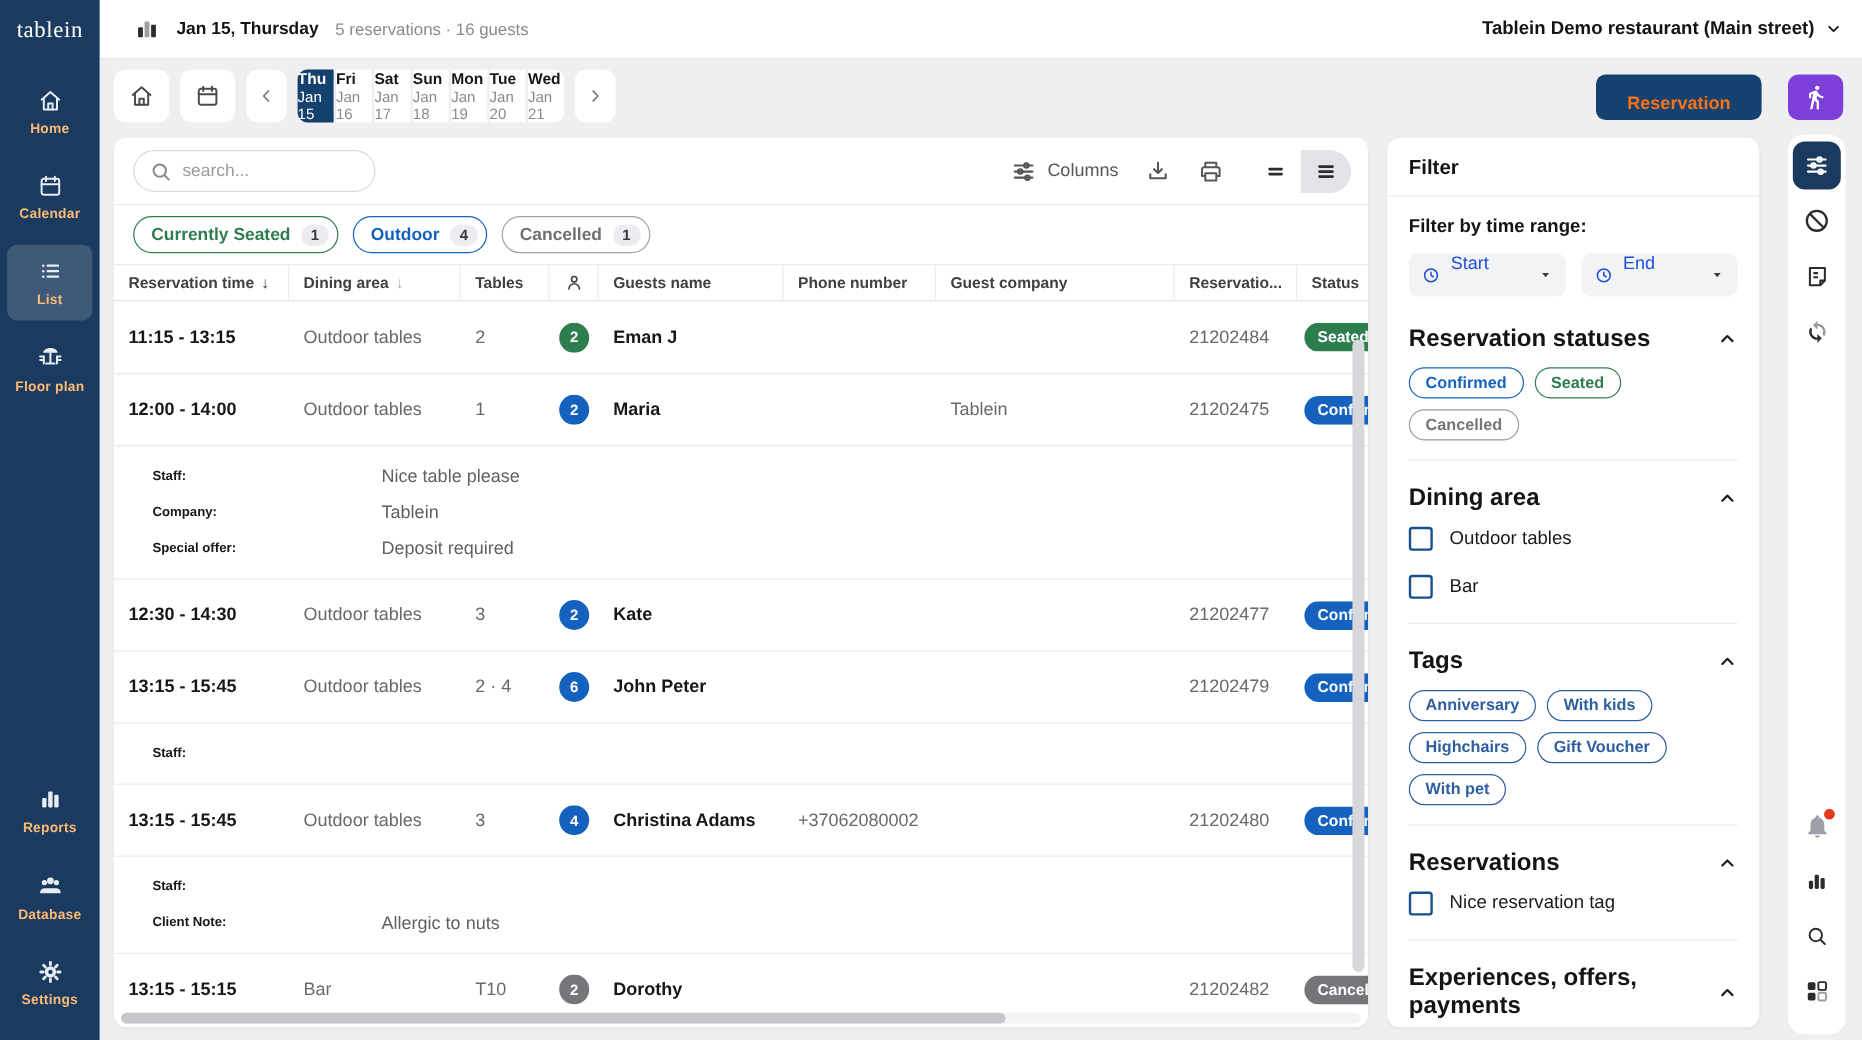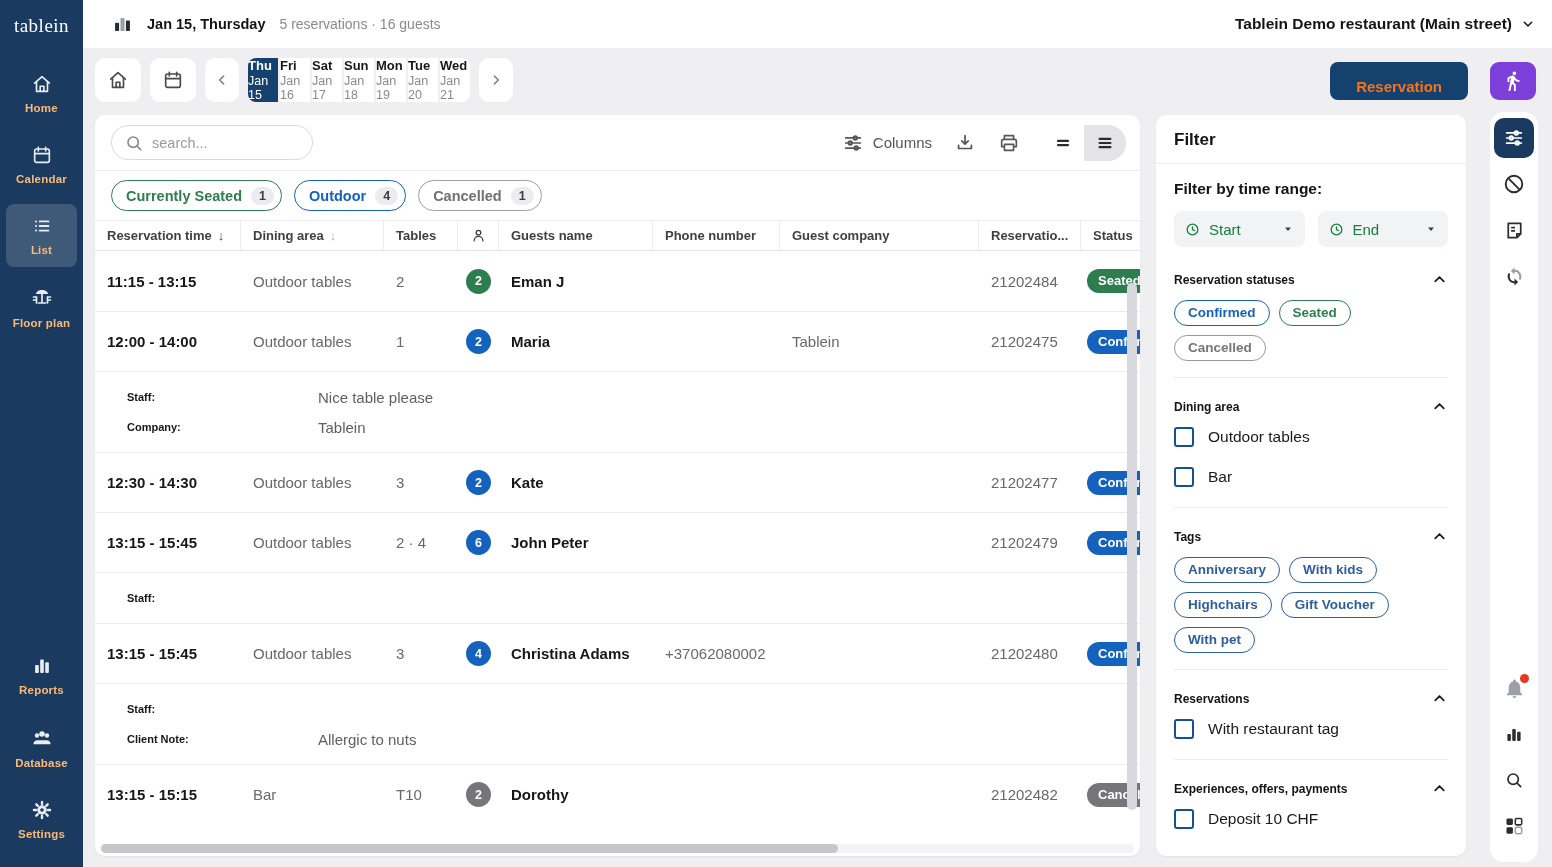--- a/index.html
+++ b/index.html
@@ -86,25 +86,25 @@
   .vscroll { position:absolute; right:3px; top:168px; width:10px; height:527px; background:#d8d8dc; border-radius:6px; cursor:pointer; }
   .hscroll-track { position:absolute; left:6px; right:6px; bottom:3px; height:9px; background:#f3f3f5; border-radius:5px; }
   .hscroll-thumb { position:absolute; left:0; top:0; height:9px; width:737px; background:#c6c6cb; border-radius:5px; cursor:pointer; }
 
   
   .filter-card { position:absolute; left:1156px; top:115px; width:310px; bottom:11px; background:#fff; border-radius:10px; overflow:hidden; box-shadow:0 1px 2px rgba(0,0,0,.05); }
   .fp-title { font-size:17px; font-weight:700; padding:15px 18px 13px; border-bottom:1px solid #ececee; }
   .fp-body { padding:16px 18px 0; }
   .fp-subtitle { font-size:15.5px; font-weight:700; margin-bottom:13px; }
   .time-selects { display:flex; gap:13px; margin-bottom:18px; }
-  .tsel { flex:1; height:36px; background:#f2f3f5; border-radius:8px; display:flex; align-items:center; padding:0 10px; gap:8px; color:#15803d; font-size:15px; cursor:pointer; }
+  .tsel { flex:1; height:36px; background:#f2f3f5; border-radius:8px; display:flex; padding:0 10px; gap:8px; color:#1d4ed8; font-size:15px; cursor:pointer; }
   .tsel .caret { margin-left:auto; color:#3c3c40; }
   .fp-section { padding-top:2px; }
   .fp-head { display:flex; align-items:center; justify-content:space-between; margin:4px 0 12px; }
-  .fp-head .t { font-size:12px; font-weight:700; }
+  .fp-head .t { font-size:20px; font-weight:700; }
   .fp-head .icon { color:#1c1c1f; cursor:pointer; }
   .fp-chips { display:flex; flex-wrap:wrap; gap:9px; margin-bottom:16px; }
   .schip { border:1.5px solid; border-radius:14px; padding:4px 13px 5px; font-size:13.5px; font-weight:600; background:#fff; cursor:pointer; white-space:nowrap; }
   .schip.blue { border-color:#1462bd; color:#1462bd; }
   .schip.green { border-color:#2e7d4f; color:#2e7d4f; }
   .schip.gray { border-color:#9a9aa0; color:#75757a; }
   .schip.tag { border-color:#2e5e9e; color:#2e5e9e; }
   .cbx-row { display:flex; align-items:center; gap:14px; margin-bottom:20px; cursor:pointer; }
   .cbx { width:20px; height:20px; border:2px solid #17508c; border-radius:3px; background:#fff; flex:none; }
   .cbx-label { font-size:15.5px; color:#1a1a1e; }
@@ -427,20 +427,24 @@
       </div>
       <div class="details">
         <div class="dline">
           <div class="dlabel">Staff:</div>
           <div class="dvalue">Nice table please</div>
         </div>
         <div class="dline">
           <div class="dlabel">Company:</div>
           <div class="dvalue">Tablein</div>
         </div>
+        <div class="dline">
+          <div class="dlabel">Special offer:</div>
+          <div class="dvalue">Deposit required</div>
+        </div>
       </div>
       <div class="grid-cols trow">
         <div class="cell time">12:30 - 14:30</div>
         <div class="cell dim">Outdoor tables</div>
         <div class="cell dim">3</div>
         <div class="cell" style="padding-left: 0px;">
           <div class="pax bg-blue">2</div>
         </div>
         <div class="cell name">Kate</div>
         <div class="cell dim"></div>
@@ -601,21 +605,21 @@
           <div class="fp-head">
             <div class="t">Reservations</div>
             <span class="icon">
               <svg width="17" height="17" viewBox="0 0 24 24" fill="none" stroke="currentColor" stroke-width="2.5" stroke-linecap="round" stroke-linejoin="round">
                 <path d="M6 14.5 12 8.5l6 6"></path>
               </svg>
             </span>
           </div>
           <div class="cbx-row">
             <span class="cbx"></span>
-            <span class="cbx-label">With restaurant tag</span>
+            <span class="cbx-label">Nice reservation tag</span>
           </div>
         </div>
         <div class="fp-div"></div>
         <div class="fp-section">
           <div class="fp-head">
             <div class="t">Experiences, offers, payments</div>
             <span class="icon">
               <svg width="17" height="17" viewBox="0 0 24 24" fill="none" stroke="currentColor" stroke-width="2.5" stroke-linecap="round" stroke-linejoin="round">
                 <path d="M6 14.5 12 8.5l6 6"></path>
               </svg>

